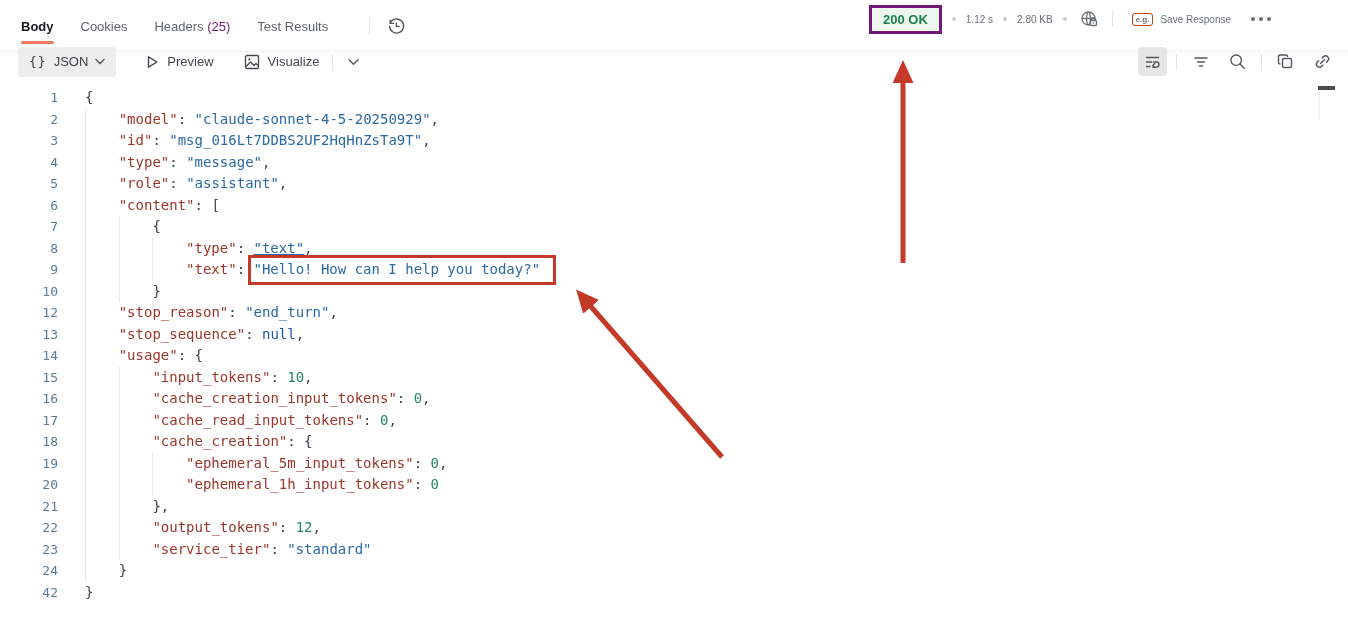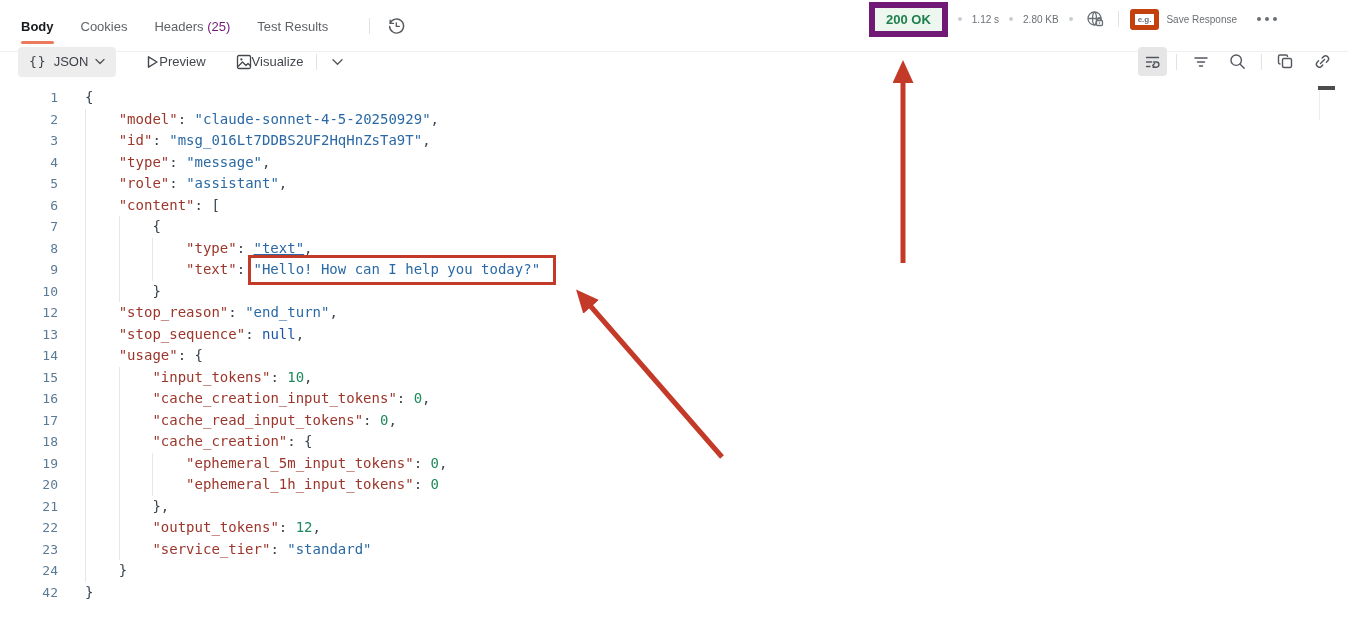--- a/index.html
+++ b/index.html
@@ -18,35 +18,35 @@
     padding:10px 0 9px 0;cursor:pointer;white-space:nowrap;}
   .tab.active{color:#17191d;font-weight:bold;}
   .tab.active::after{content:"";position:absolute;left:0;right:0;bottom:-1px;
     height:3px;border-radius:2px;background:#ec7b5d;}
   .tab .count{color:#701a75;}
   .vdiv{width:1px;height:16px;background:#e2e2e2;margin:0 14px;flex:none;}
   .iconbtn{display:flex;align-items:center;justify-content:center;
     color:#56595e;cursor:pointer;background:none;border:none;padding:2px;}
   
   .statusbar{position:absolute;left:869px;top:4px;height:30px;display:flex;align-items:center;}
-  .status-annotation{border:6px solid #701a75;flex:none;}
+  .status-annotation{border:3px solid #701a75;flex:none;}
   .status-badge{background:#edf7f0;color:#1d7f4c;font-size:13px;font-weight:bold;
     padding:4px 11px;white-space:nowrap;}
   .sep-dot{width:4px;height:4px;border-radius:50%;background:#c9ced4;margin:0 10px;flex:none;}
   .meta-text{font-size:10px;color:#6b7075;white-space:nowrap;}
-  .eg-badge{border:5px solid #c2410c;border-radius:3px;color:#6b7075;
-    font-size:8px;padding:1px 3px;margin:0 7px 0 0;font-weight:bold;}
+  .eg-badge{border:1px solid #c2410c;border-radius:3px;color:#6b7075;
+    font-size:8px;padding:1px 3px;margin:0 7px 0 8px;font-weight:bold;}
   .more-dots{display:flex;gap:4px;margin-left:20px;}
   .more-dots i{width:4px;height:4px;border-radius:50%;background:#6b7075;display:block;}
   
   .toolbar{position:absolute;top:46px;left:18px;height:31px;display:flex;align-items:center;}
   .json-btn{display:flex;align-items:center;gap:7px;background:#ededed;border-radius:4px;
     height:30px;padding:0 11px;font-size:13px;color:#3c4046;cursor:pointer;}
   .braces{font-family:"DejaVu Sans Mono",monospace;font-size:13px;letter-spacing:1px;}
-  .tb-item{display:flex;align-items:center;font-size:13px;color:#43474d;
+  .tb-item{display:flex;align-items:center;gap:8px;font-size:13px;color:#43474d;
     cursor:pointer;margin-left:30px;}
   .toolbar .vdiv{margin:0 13px;}
   .toolbar-right{position:absolute;top:46px;left:1138px;height:31px;display:flex;align-items:center;}
   .sq-btn{width:29px;height:29px;border-radius:4px;display:flex;align-items:center;
     justify-content:center;color:#54585e;cursor:pointer;}
   .sq-btn.active{background:#e6e6e6;}
   .toolbar-right .vdiv{margin:0 9px;}
   .toolbar-right .gap{width:8px;}
   
   .code{position:absolute;top:87px;left:0;width:1330px;

